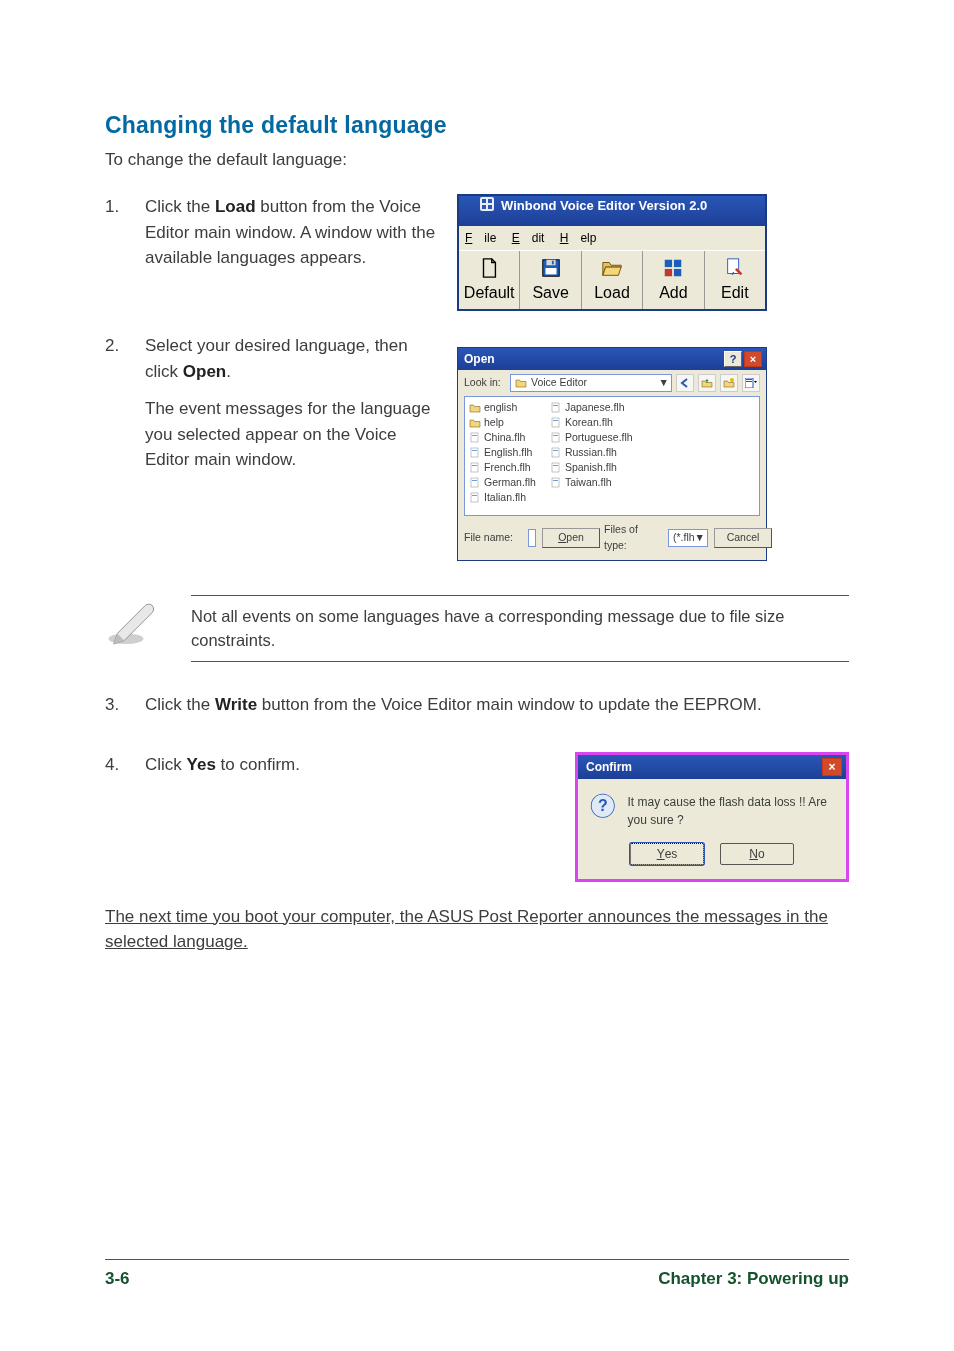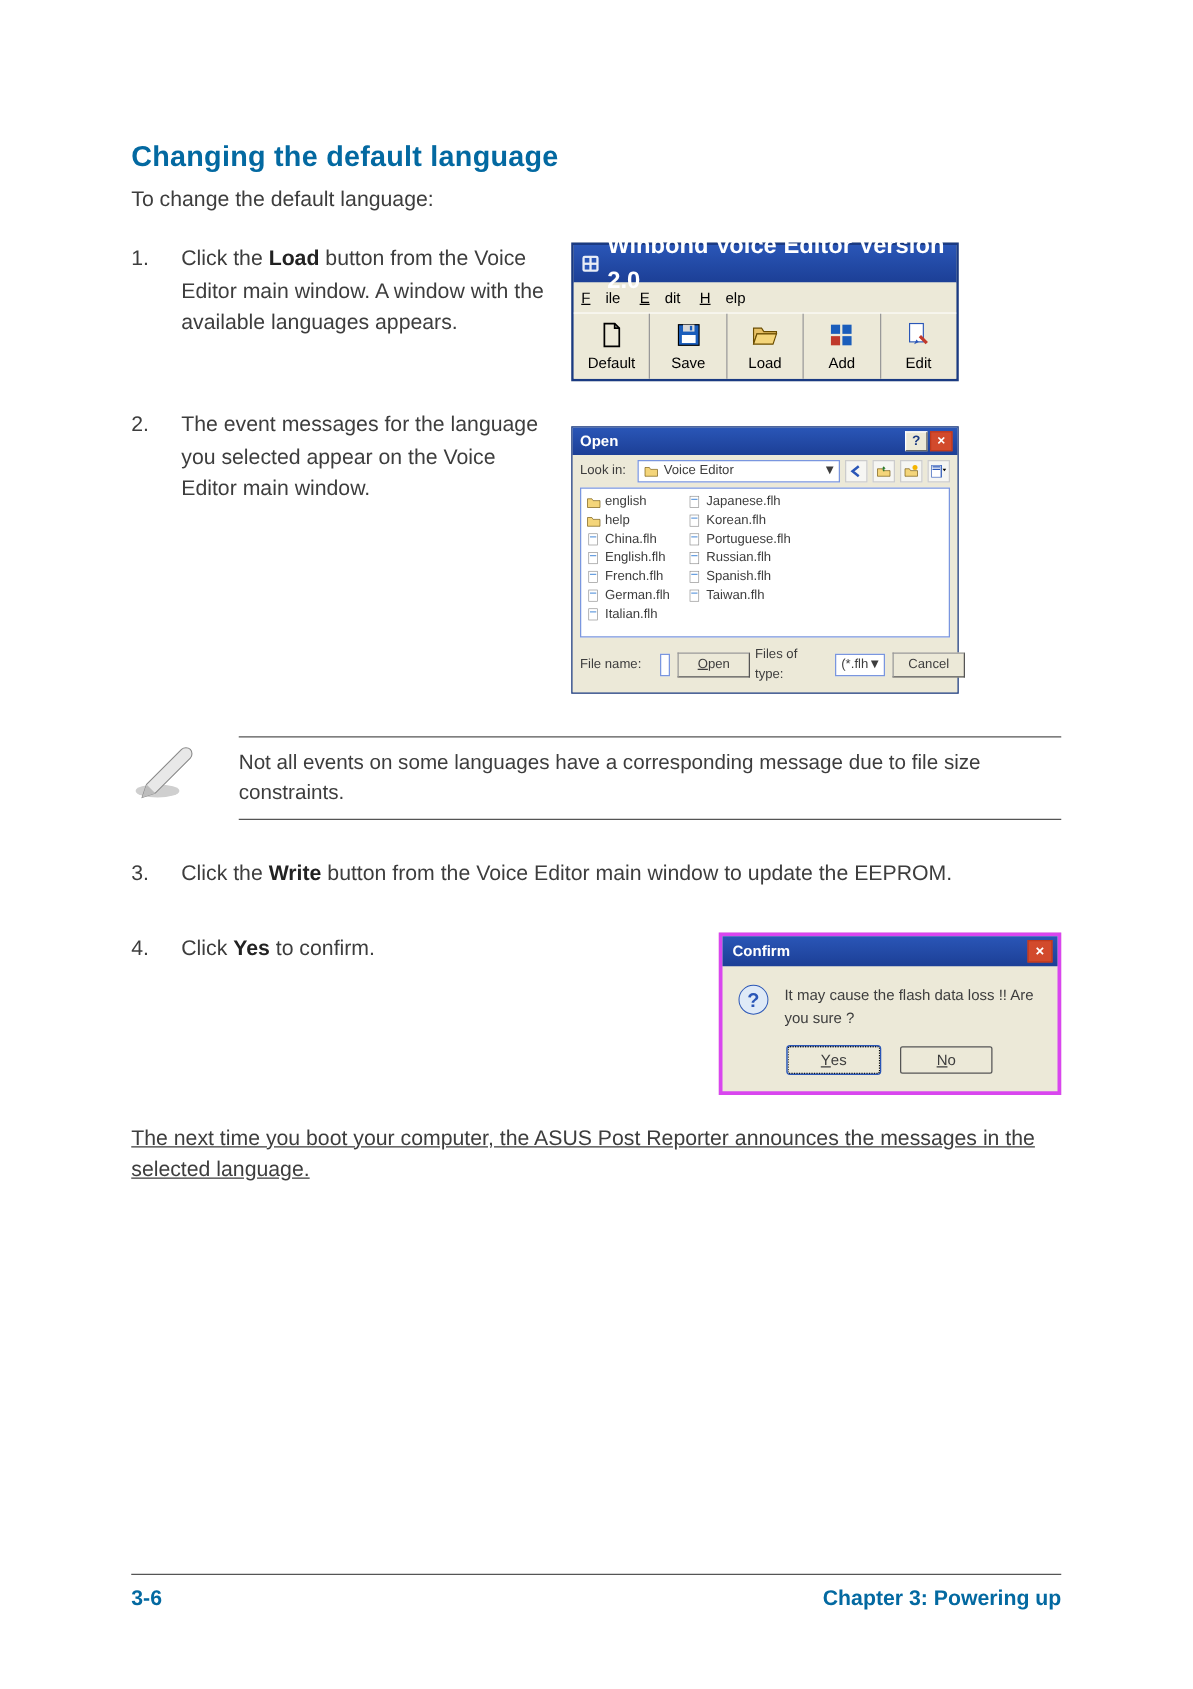--- a/index.html
+++ b/index.html
@@ -36,23 +36,22 @@
   .winbond {
     width: 310px;
     border: 2px solid #1a3a82;
     background: #ece9d8;
   }
   .winbond .titlebar {
     height: 30px;
     background: linear-gradient(#2a56b7,#1c3f96);
     color: #fff;
     display: flex;
-    align-items: center;
-    padding-left: 6px;
-    font-size: 19px;
+    padding-left: 20px;
+    font-size: 13px;
     font-weight: bold;
   }
   .winbond .title-icon {
     width: 16px; height: 16px;
     margin-right: 6px;
   }
   .winbond .title-icon svg { width:100%; height:100%; }
   .winbond .menubar {
     background: #ece9d8;
     padding: 3px 6px;
@@ -64,21 +63,21 @@
   .winbond .menubar .ul { text-decoration: underline; }
   .winbond .toolbar {
     display: flex;
     background: #ece9d8;
   }
   .winbond .toolbar .tb-btn {
     flex: 1;
     text-align: center;
     padding: 6px 4px 4px;
     border-right: 1px solid #999;
-    font-size: 12px;
+    font-size: 16px;
     color:#000;
     display:flex;
     flex-direction:column;
     align-items:center;
     gap:2px;
   }
   .winbond .toolbar .tb-btn:last-child { border-right: none; }
   .tb-icon { width:22px; height:22px; }
 
   
@@ -230,21 +229,21 @@
 
   
   .footer {
     position:absolute;
     left:105px; right:105px; bottom:60px;
     border-top:1px solid #555;
     padding-top:6px;
     display:flex; justify-content:space-between;
     font-weight:bold;
     font-size:17px;
-    color:#0369a1;
+    color:#14532d;
   }
   .marginTop { margin-top: 18px; text-decoration: underline; }
 
   
   svg { display:block; }
 </style>
 </head>
 <body>
 
 <h2 class="heading">Changing the default language</h2>
@@ -332,20 +331,23 @@
         </div>
       </div>
     </div>
   </div>
 </div>
 
 <div class="step-row">
   <div class="step-num">2.</div>
   <div class="step-body step-two-col">
     <div class="step-left">
+      <p>
+        <span>Select your desired language, then click </span><span class="bold">Open</span><span>.</span>
+      </p>
       <p>The event messages for the language you selected appear on the Voice Editor main window.</p>
     </div>
     <div class="step-right">
 
       <div class="open-dialog">
         <div class="od-title">
           <span>Open</span>
           <span class="od-btns">
             <span class="winbtn">?</span>
             <span class="winbtn close">×</span>

